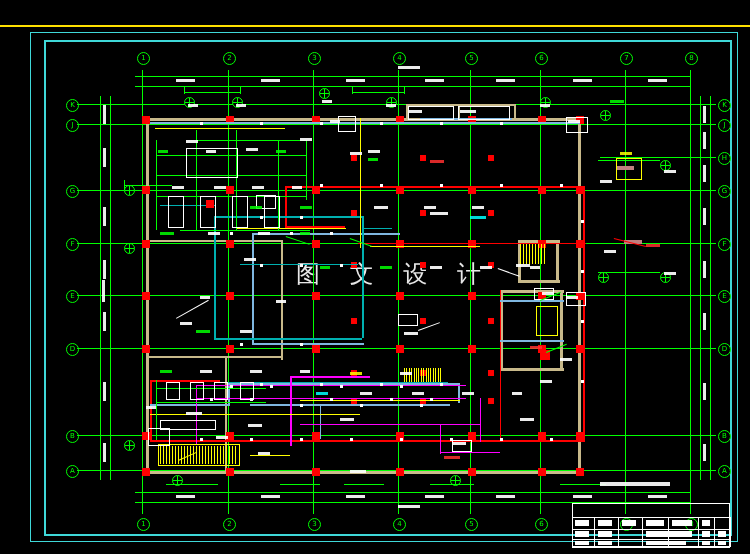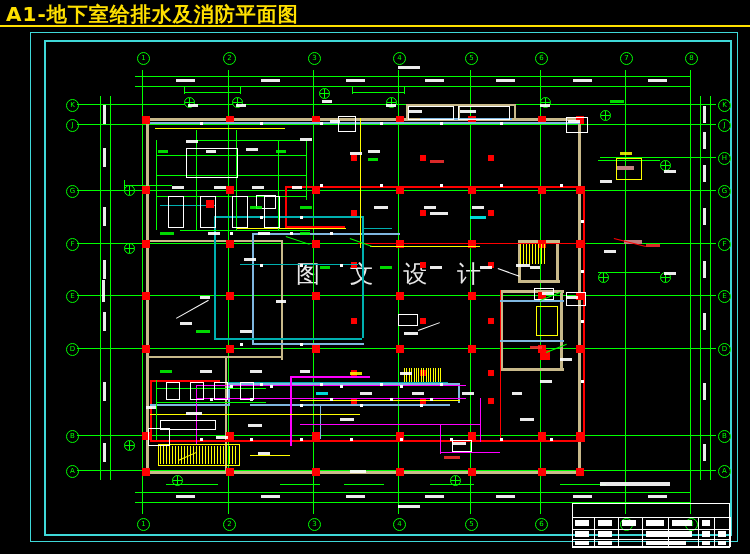--- a/index.html
+++ b/index.html
@@ -58,21 +58,20 @@
   
   #tblock{position:absolute;}
   #tblock .cell{position:absolute;border:1px solid #ffffff;box-sizing:border-box;}
 </style>
 </head>
 <body>
 
 <div id="root">
 
   <div id="title-bar">
-    <div id="title-text">A1-地下室给排水及消防平面图</div>
     <div id="title-rule"></div>
   </div>
 
   <div class="frame" style="left:30px;top:32px;width:706px;height:508px;"></div>
   <div class="frame2" style="left:44px;top:40px;width:684px;height:492px;"></div>
 
   <div id="watermark">图 文 设 计</div>
 
   <div id="grid">
       <div class="ln" style="left:142px;top:70px;width:1px;height:440px;background:#00ff00;"></div>

